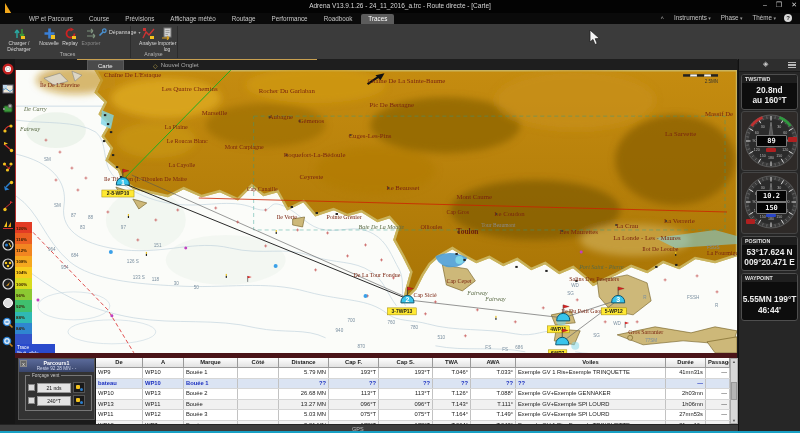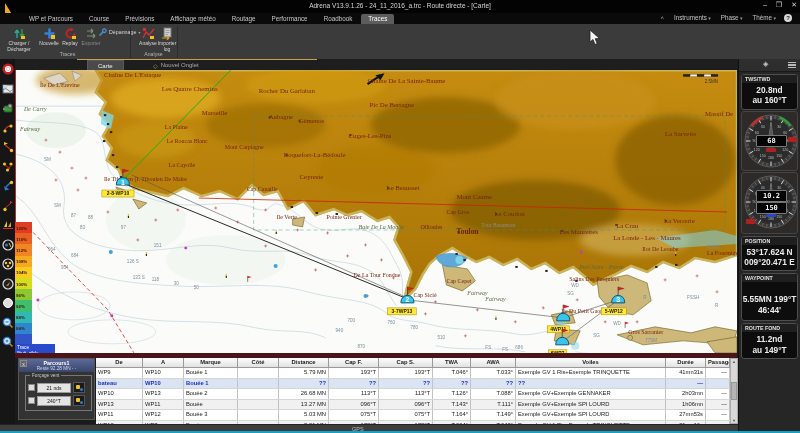--- a/index.html
+++ b/index.html
@@ -867,21 +867,21 @@
           <text x="28.000000000000004" y="45.9" font-size="3.6" fill="#bbb" text-anchor="middle" font-family="Liberation Sans,sans-serif">180</text>
           <text x="19.75" y="43.68941916244324" font-size="3.6" fill="#bbb" text-anchor="middle" font-family="Liberation Sans,sans-serif">150</text>
           <text x="13.710580837556767" y="37.650000000000006" font-size="3.6" fill="#bbb" text-anchor="middle" font-family="Liberation Sans,sans-serif">120</text>
           <text x="11.5" y="29.400000000000002" font-size="3.6" fill="#bbb" text-anchor="middle" font-family="Liberation Sans,sans-serif">90</text>
           <text x="13.710580837556764" y="21.15" font-size="3.6" fill="#bbb" text-anchor="middle" font-family="Liberation Sans,sans-serif">60</text>
           <text x="19.749999999999993" y="15.110580837556768" font-size="3.6" fill="#bbb" text-anchor="middle" font-family="Liberation Sans,sans-serif">30</text>
           <path d="M 8.5,13 A 25,25 0 0 1 19.5,4.5" fill="none" stroke="#c03030" stroke-width="2.5"></path>
           <path d="M 36.5,4.5 A 25,25 0 0 1 47.5,13" fill="none" stroke="#2f9a3f" stroke-width="2.5"></path>
           <polygon points="28,9 31.5,34 24.5,34" fill="#565656" stroke="#808080" stroke-width=".6"></polygon>
         </svg>
-      <div class="dig" style="left:14px;top:23px;width:29px;height:10px;line-height:10px">68</div>
+      <div class="dig" style="left:14px;top:23px;width:29px;height:10px;line-height:10px">89</div>
       <div class="chip-red" style="left:46px;top:25px;width:9px;height:5px"></div>
       <div class="chip-red" style="left:24px;top:36px;width:10px;height:4px"></div>
     </div>
     <div class="gaugewrap" id="gauge2" style="height:60px">
         <svg width="56" height="56" viewBox="0 0 56 56">
           <circle cx="28" cy="28" r="26" fill="#3a3a3a" stroke="#5a5a5a"></circle>
           <circle cx="28" cy="28" r="22" fill="#2b2b2b"></circle>
           <line x1="28" y1="3" x2="28" y2="7.5" stroke="#ddd" stroke-width="1"></line>
           <line x1="32.341204441673256" y1="3.3798061746947994" x2="31.907083997505932" y2="5.84182555722532" stroke="#999" stroke-width="0.5"></line>
           <line x1="36.55050358314172" y1="4.507684480352289" x2="35.695453224827546" y2="6.856916032317059" stroke="#999" stroke-width="0.5"></line>
@@ -944,25 +944,18 @@
         <div>009°20.471 E</div>
         </div>
     </div>
     <div class="panel" style="height:46px">
       <div class="hdr">WAYPOINT</div>
       <div class="val" style="padding-top:12px">
           <div>5.55MN 199°T</div>
         <div>46:44'</div>
         </div>
     </div>
-    <div class="panel">
-      <div class="hdr">ROUTE FOND</div>
-      <div class="val">
-          <div>11.2nd</div>
-        <div>au 149°T</div>
-        </div>
-    </div>
   </div>
 
   <svg id="cursor" class="abs" viewBox="0 0 12 16">
     <path d="M1,0 L1,12 L4,9.5 L6,14.5 L8.2,13.6 L6.2,8.7 L10.5,8.5 Z" fill="#f4f4f4" stroke="#222" stroke-width=".8"></path>
   </svg>
 </div>
 
 </body></html>

